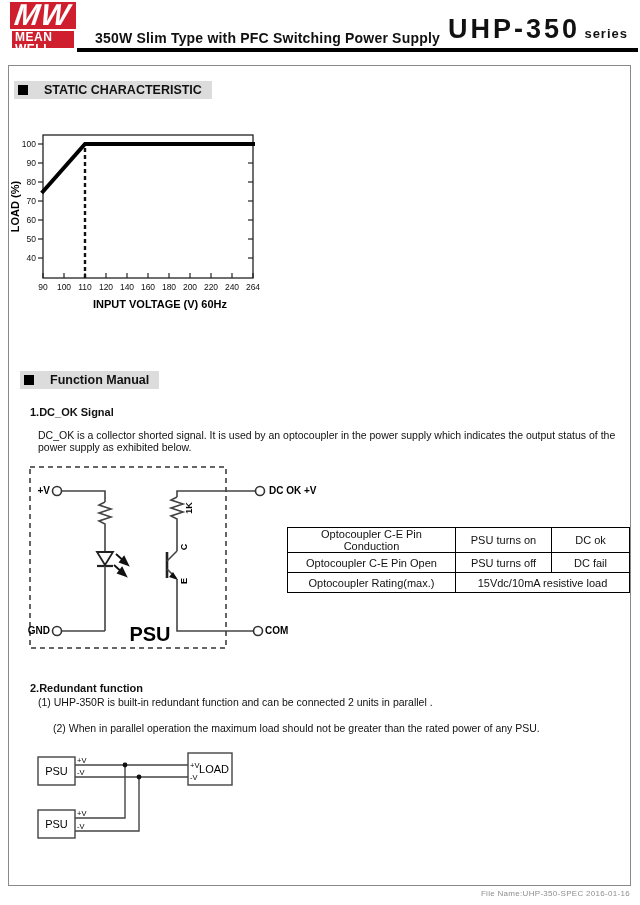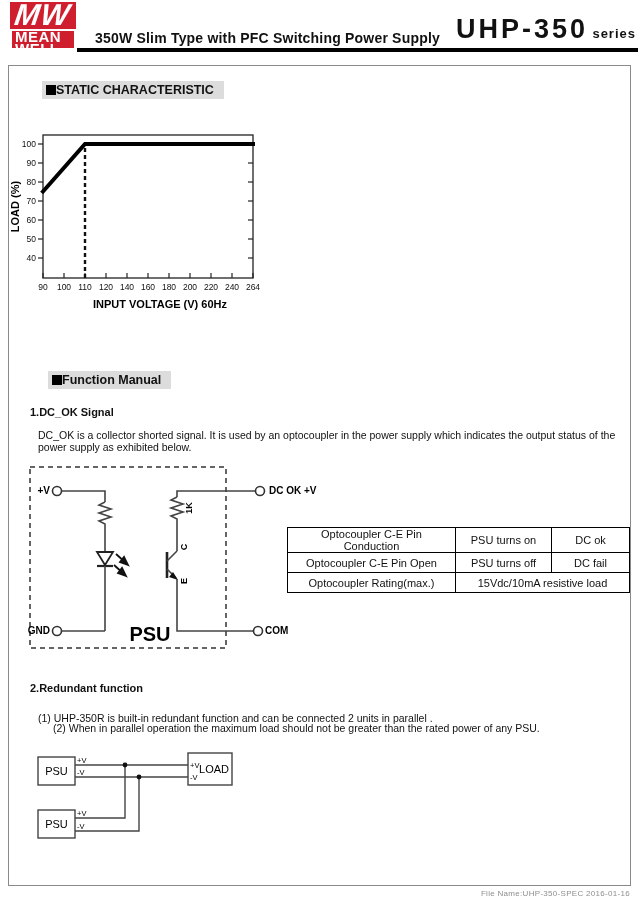--- a/index.html
+++ b/index.html
@@ -5,35 +5,35 @@
   * { margin:0; padding:0; box-sizing:border-box; }
   html,body { background:#fff; }
   body { font-family:"Liberation Sans", sans-serif; color:#111; }
   .page { position:relative; width:640px; height:905px; background:#fff; overflow:hidden; }
 
   
   .logo { position:absolute; left:10px; top:2px; width:66px; height:46px;
           background:#cf1f2f; display:flex; flex-direction:column; align-items:center; }
   .logo .mw { font-style:italic; font-weight:bold; color:#fff; font-size:30px; line-height:26px;
               letter-spacing:1px; transform:skewX(-8deg); }
-  .logo .mwname { border:2px solid #fff; color:#fff; font-size:15px; font-weight:bold;
+  .logo .mwname { border:2px solid #fff; color:#fff; font-size:12px; font-weight:bold;
                   letter-spacing:0.5px; padding:0 3px; margin-top:1px; line-height:12px; }
   .hdr-title { position:absolute; left:95px; top:30px; font-size:14px; font-weight:600;
                letter-spacing:0.2px; }
-  .hdr-series { position:absolute; right:4px; top:14px; width:220px; text-align:right;
+  .hdr-series { position:absolute; right:12px; top:14px; width:220px; text-align:right;
                 white-space:nowrap; }
   .hdr-series .big { font-size:27px; font-weight:bold; letter-spacing:3px; }
   .hdr-series .small { font-size:13px; font-weight:bold; letter-spacing:1px; }
   .hdr-rule { position:absolute; left:77px; top:48px; width:561px; height:4px; background:#000; }
 
   .page-border { position:absolute; left:8px; top:65px; width:623px; height:821px;
                  border:1.5px solid #8a8a8a; background:#fff; }
 
-  .sec-head { position:absolute; display:inline-flex; align-items:center; gap:0;
-              background:#dcdcdc; padding:2px 10px 2px 4px; font-weight:bold; font-size:12.5px;margin-left:28px; }
+  .sec-head { position:absolute; display:inline-flex; align-items:center; gap:16px;
+              background:#dcdcdc; padding:2px 10px 2px 4px; font-weight:bold; font-size:12.5px; }
   .sec-head .sq { width:10px; height:10px; background:#000; display:inline-block; }
 
   .txt { position:absolute; font-size:10.5px; }
   .bold-sub { position:absolute; font-size:11px; font-weight:bold; }
 
   
   table.opto { position:absolute; left:287px; top:527px; border-collapse:collapse;
                font-size:11px; }
   table.opto td { border:1.5px solid #000; text-align:center; height:20px; padding:0 4px; }
   table.opto td.c1 { width:168px; }
@@ -187,21 +187,21 @@
       <td class="c3">DC fail</td>
     </tr>
     <tr>
       <td class="c1">Optocoupler Rating(max.)</td>
       <td colspan="2">15Vdc/10mA resistive load</td>
     </tr>
   </tbody>
     </table>
 
   <div class="bold-sub" style="left:30px; top:682px;">2.Redundant function</div>
-  <div class="txt" style="left:38px; top:712px; width:580px;">(1) UHP-350R is built-in redundant function and can be connected 2 units in parallel .</div>
+  <div class="txt" style="left:38px; top:696px; width:580px;">(1) UHP-350R is built-in redundant function and can be connected 2 units in parallel .</div>
   <div class="txt" style="left:53px; top:722px; width:580px;">(2) When in parallel operation the maximum load should not be greater than the rated power of any PSU.</div>
 
   <svg style="position:absolute; left:20px; top:743px;" width="260" height="110" viewBox="0 0 260 110">
     <rect x="18" y="14" width="37" height="28" fill="#fff" stroke="#444" stroke-width="1.4"></rect>
     <text x="36.5" y="32" font-size="11" text-anchor="middle">PSU</text>
     <rect x="18" y="67" width="37" height="28" fill="#fff" stroke="#444" stroke-width="1.4"></rect>
     <text x="36.5" y="85" font-size="11" text-anchor="middle">PSU</text>
     <rect x="168" y="10" width="44" height="32" fill="#fff" stroke="#444" stroke-width="1.4"></rect>
     <text x="194" y="30" font-size="11" text-anchor="middle">LOAD</text>
 

